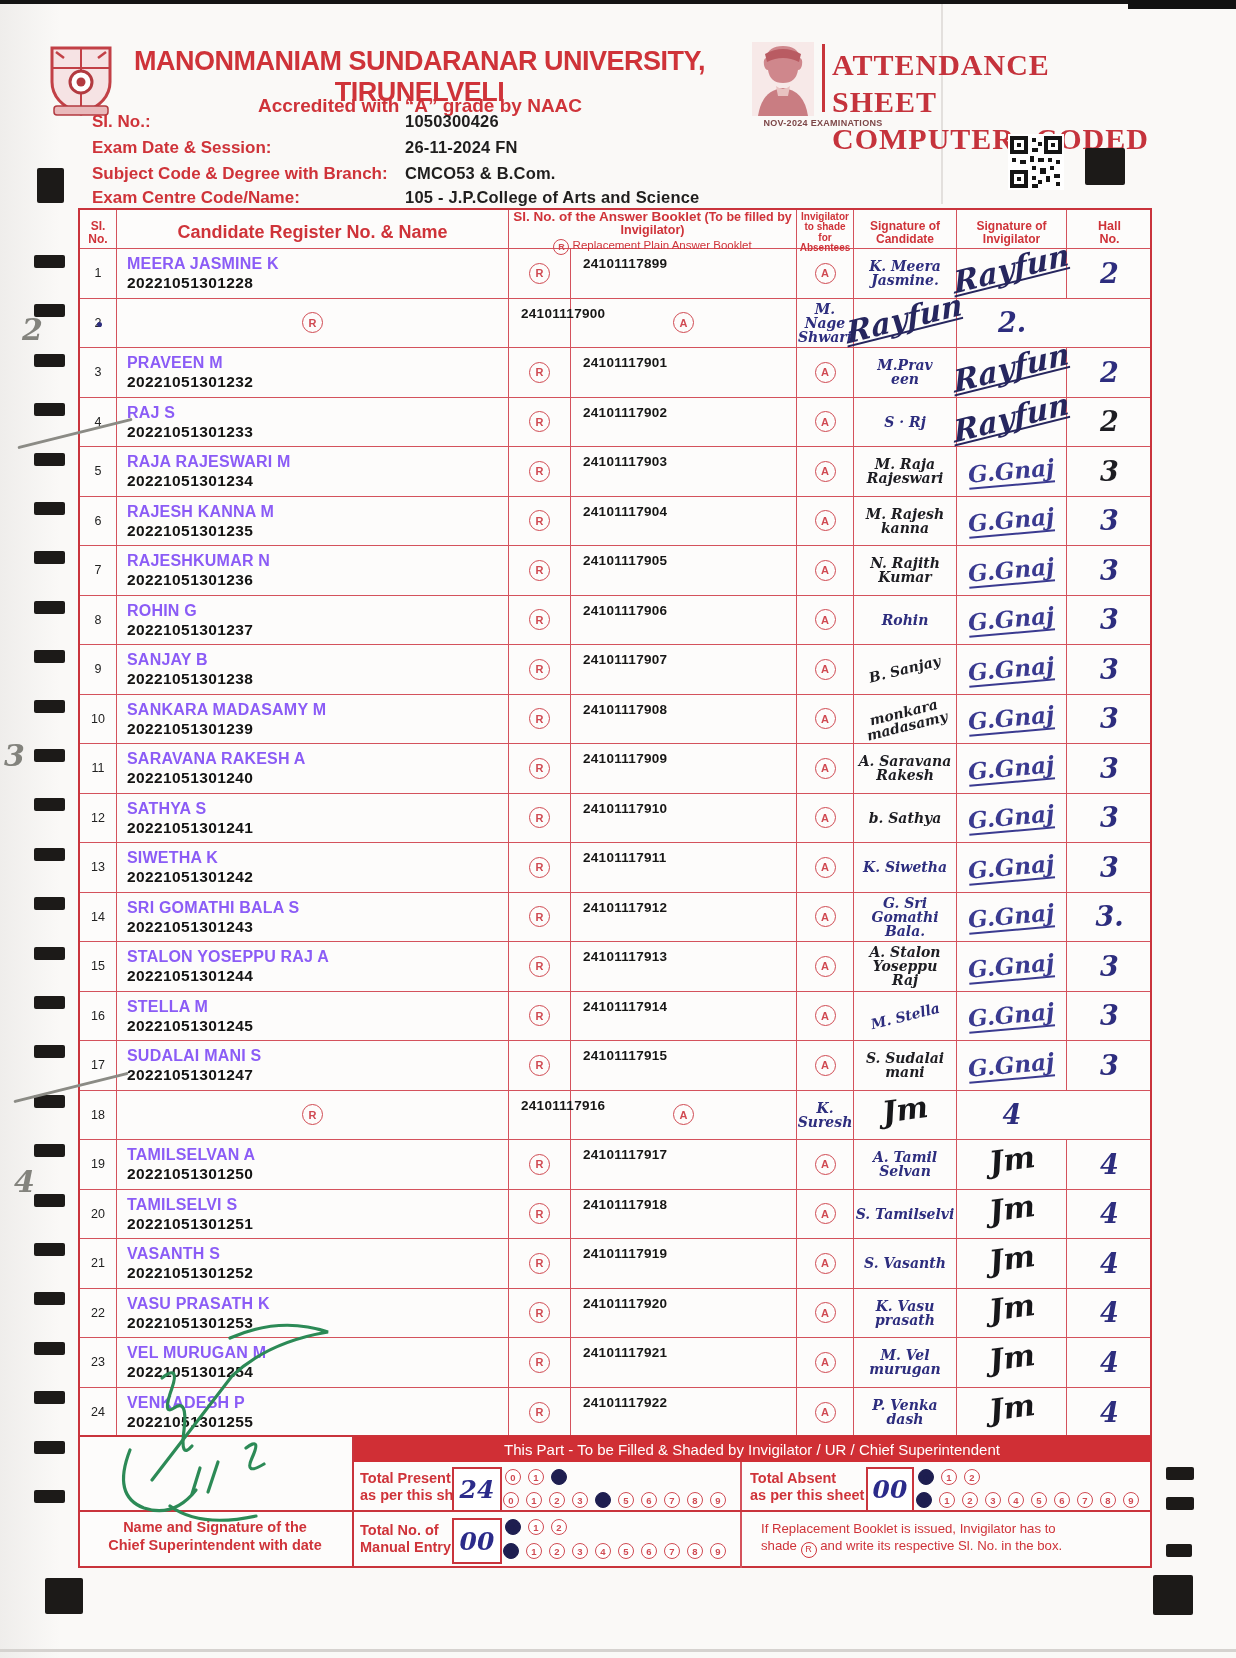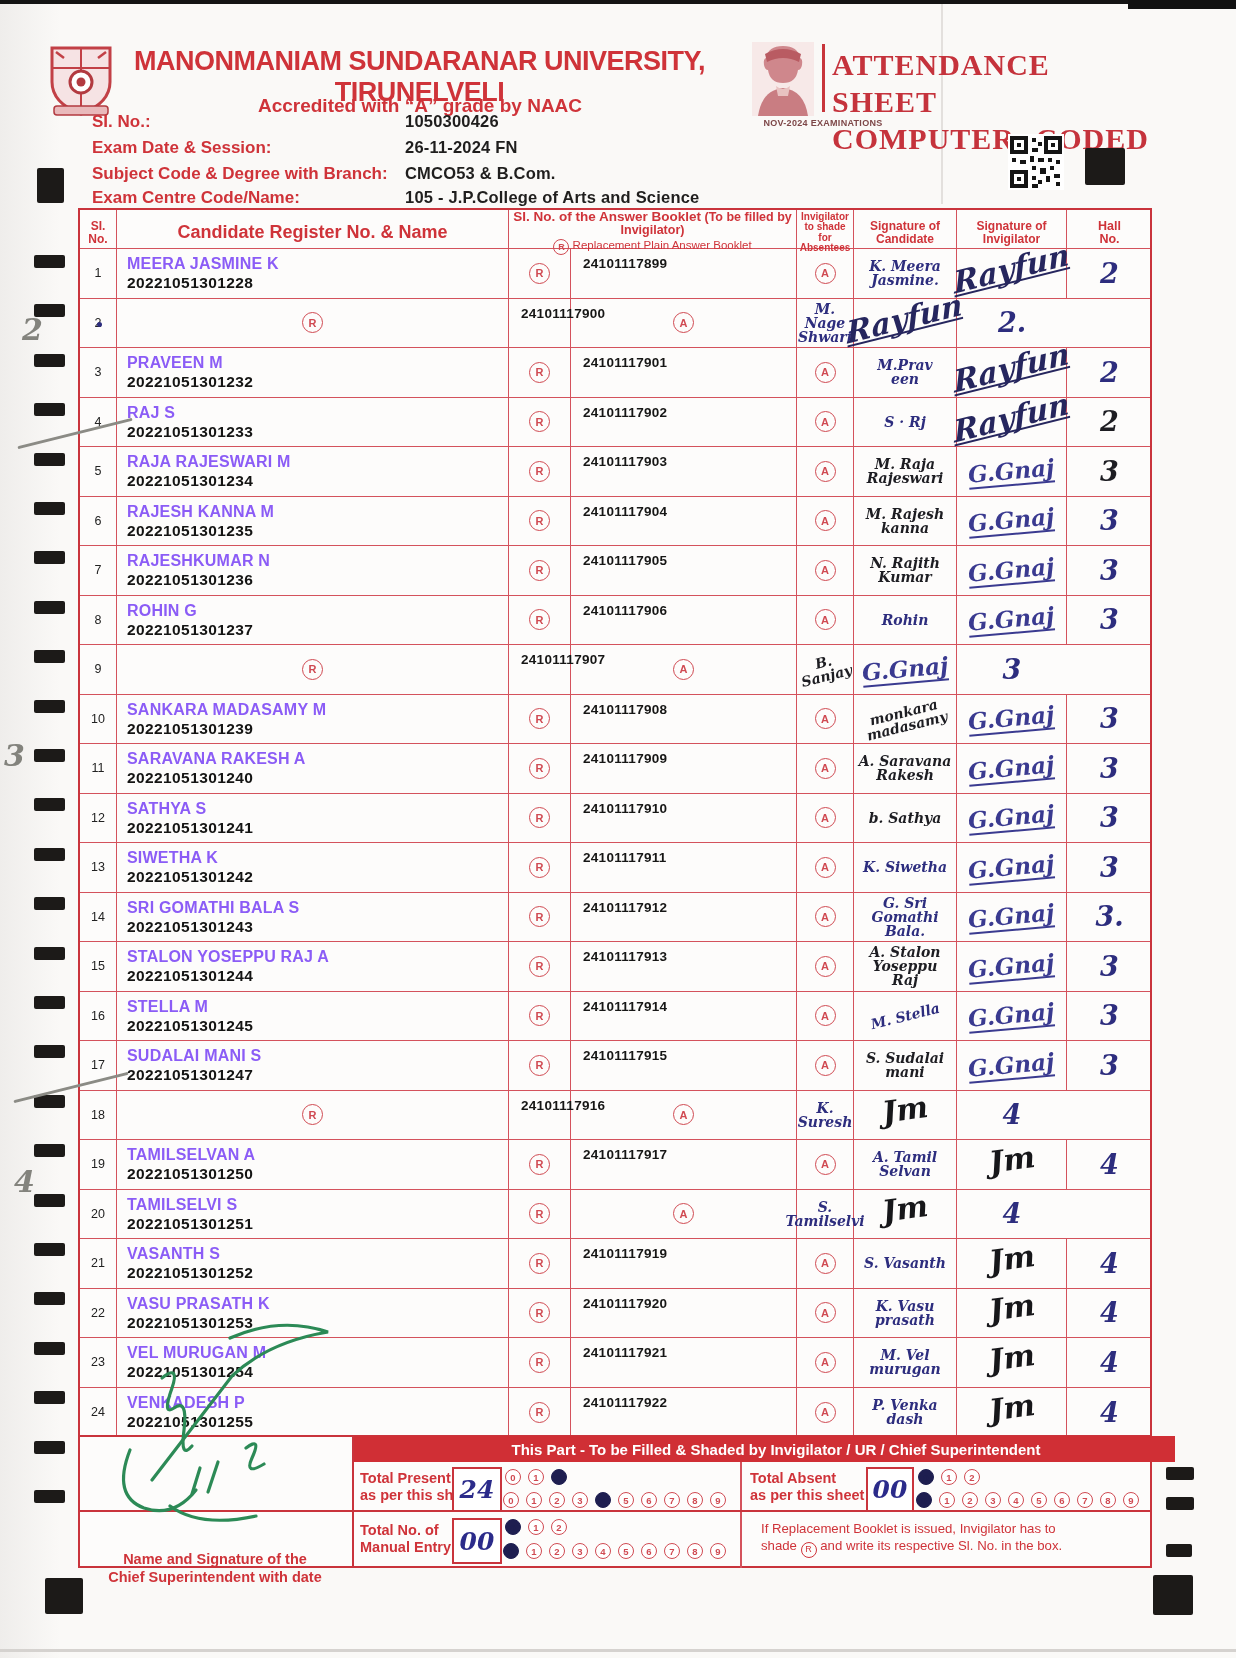--- a/index.html
+++ b/index.html
@@ -60,29 +60,29 @@
   .sig-b{font-size:23px;font-weight:bold;color:#3a3a90;transform:rotate(-5deg);border-bottom:2px solid #3a3a90;}
   .sig-c{font-size:30px;font-weight:800;color:#17171a;transform:rotate(-8deg);line-height:0.7;margin-top:-10px;}
   .c-hall{display:flex;align-items:center;justify-content:center;}
   .hall{font-size:27px;font-weight:bold;}
   
   .foot{left:78px;top:1435px;width:1074px;height:133px;border:2px solid #c9343c;box-sizing:border-box;background:#fdfcfb;}
   .f-vline1{left:352px;top:1435px;width:1.5px;height:133px;background:#c9343c;}
   .f-vline2{left:740px;top:1462px;width:1.5px;height:106px;background:#d4525c;}
   .f-hline{left:79px;top:1510px;width:1072px;height:1.5px;background:#c9343c;}
   .band{left:353px;top:1436px;width:798px;height:26px;background:#d02f35;color:#fff;display:flex;align-items:center;justify-content:center;
-        font-size:15px;font-weight:bold;padding-left:24px;}
+        font-size:15px;font-weight:normal;}
   .f-label{font-size:14.5px;font-weight:bold;color:#cf3339;line-height:1.15;}
   .f-box{border:2px solid #c9343c;background:#fff;display:flex;align-items:center;justify-content:center;}
   .f-val{font-family:"DejaVu Serif",serif;font-style:italic;font-size:25px;font-weight:bold;color:#2b2b8a;}
   .brow{position:absolute;display:flex;gap:7px;}
   .bub{width:16px;height:16px;border:1.4px solid #d04a52;border-radius:50%;color:#d04a52;font-size:9.5px;font-weight:bold;
        display:inline-flex;align-items:center;justify-content:center;box-sizing:border-box;background:#fff;}
   .bub.fill{background:#1e1e50;border-color:#1e1e50;color:#1e1e50;}
-  .chief{left:80px;top:1518px;width:270px;text-align:center;font-size:14.5px;font-weight:bold;color:#cf3339;line-height:1.25;margin-top:32px;}
+  .chief{left:80px;top:1518px;width:270px;text-align:center;font-size:14.5px;font-weight:bold;color:#cf3339;line-height:1.25;}
   .note{left:761px;top:1520px;width:398px;font-size:13.2px;font-weight:normal;color:#cf3339;line-height:1.3;}
   .note .circ-inline{display:inline-flex;width:14px;height:14px;border:1.3px solid #cf3339;border-radius:50%;font-size:9px;
        align-items:center;justify-content:center;vertical-align:-2px;}
   
   .pencil{font-family:"DejaVu Serif",serif;font-style:italic;color:#83837d;font-weight:bold;}
   .slash{position:absolute;height:3px;background:#8b8b85;border-radius:2px;transform:rotate(-14deg);}
 </style>
 </head>
 <body>
 
@@ -394,20 +394,24 @@
             <span class="hand sig-b">G.Gnaj</span>
           </div>
       <div class="c-hall">
             <span class="hand hall ink-blue">3</span>
           </div>
     </div>
         <div class="trow">
       <div class="c-sl">
             <span>9</span>
           </div>
+      <div class="c-name">
+        <div class="cname">SANJAY B</div>
+        <div class="creg">20221051301238</div>
+      </div>
       <div class="c-r">
             <span class="circ">R</span>
           </div>
       <div class="c-bk"><span>24101117907</span></div>
       <div class="c-a">
             <span class="circ">A</span>
           </div>
       <div class="c-csig">
             <span class="hand csig ink-black tilt">B. Sanjay</span>
           </div>
@@ -676,20 +680,21 @@
       <div class="c-sl">
             <span>20</span>
           </div>
       <div class="c-name">
         <div class="cname">TAMILSELVI S</div>
         <div class="creg">20221051301251</div>
       </div>
       <div class="c-r">
             <span class="circ">R</span>
           </div>
+      <div class="c-bk"><span>24101117918</span></div>
       <div class="c-a">
             <span class="circ">A</span>
           </div>
       <div class="c-csig">
             <span class="hand csig ink-blue">S. Tamilselvi</span>
           </div>
       <div class="c-isig">
             <span class="hand sig-c">Jm</span>
           </div>
       <div class="c-hall">

